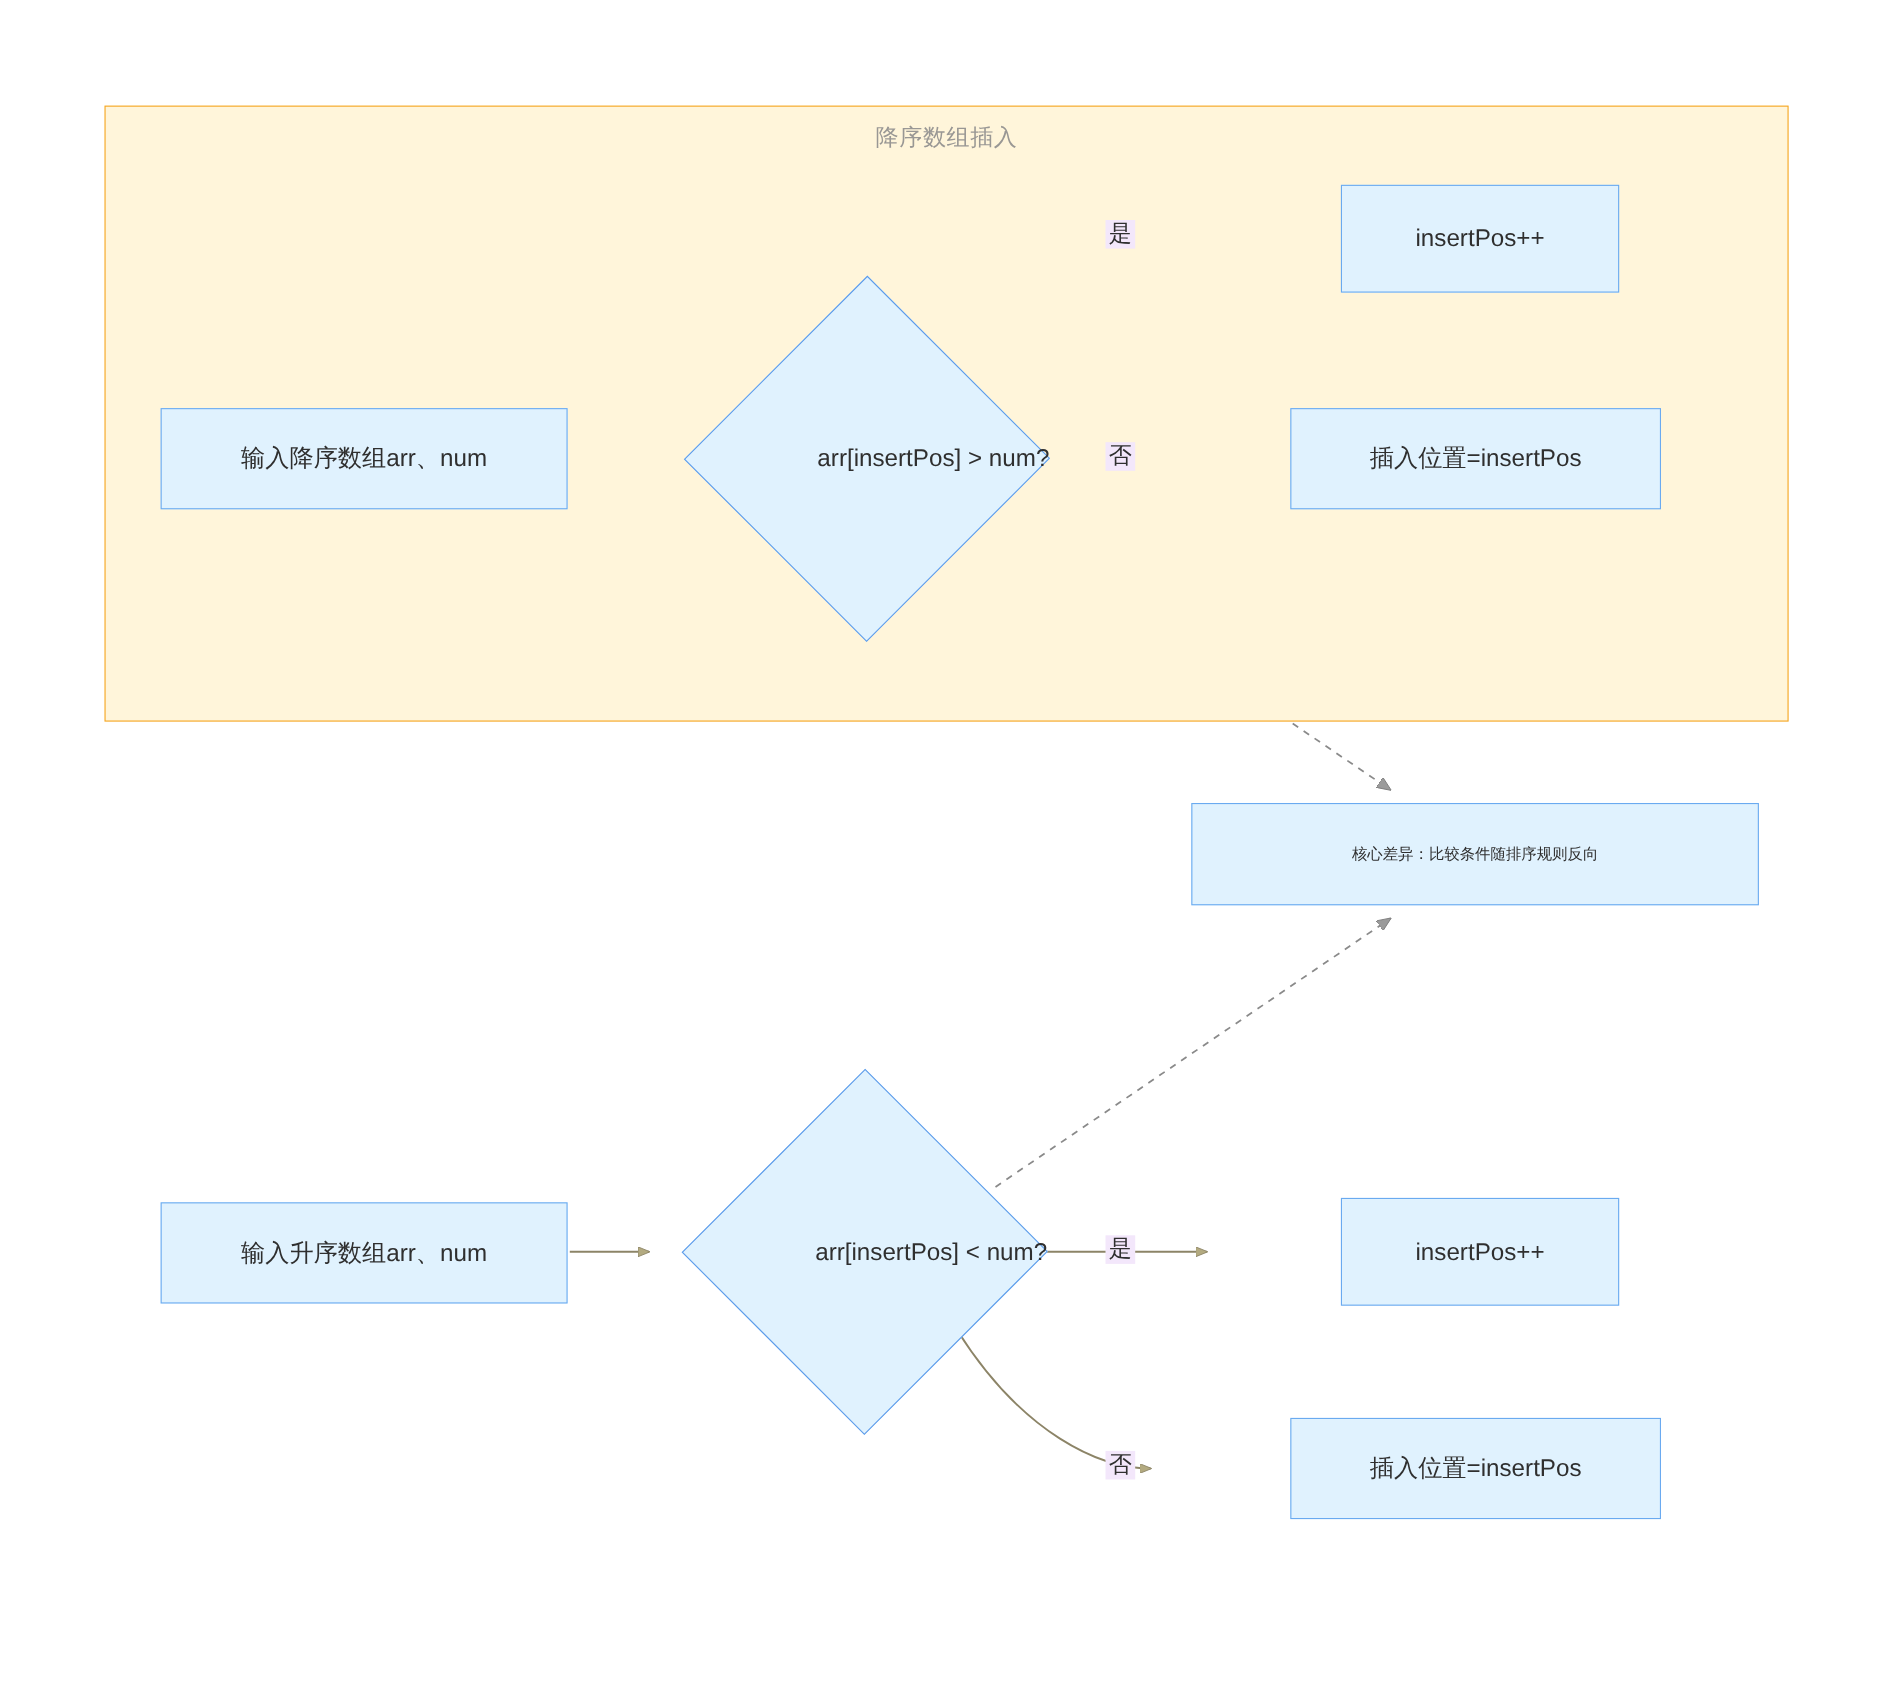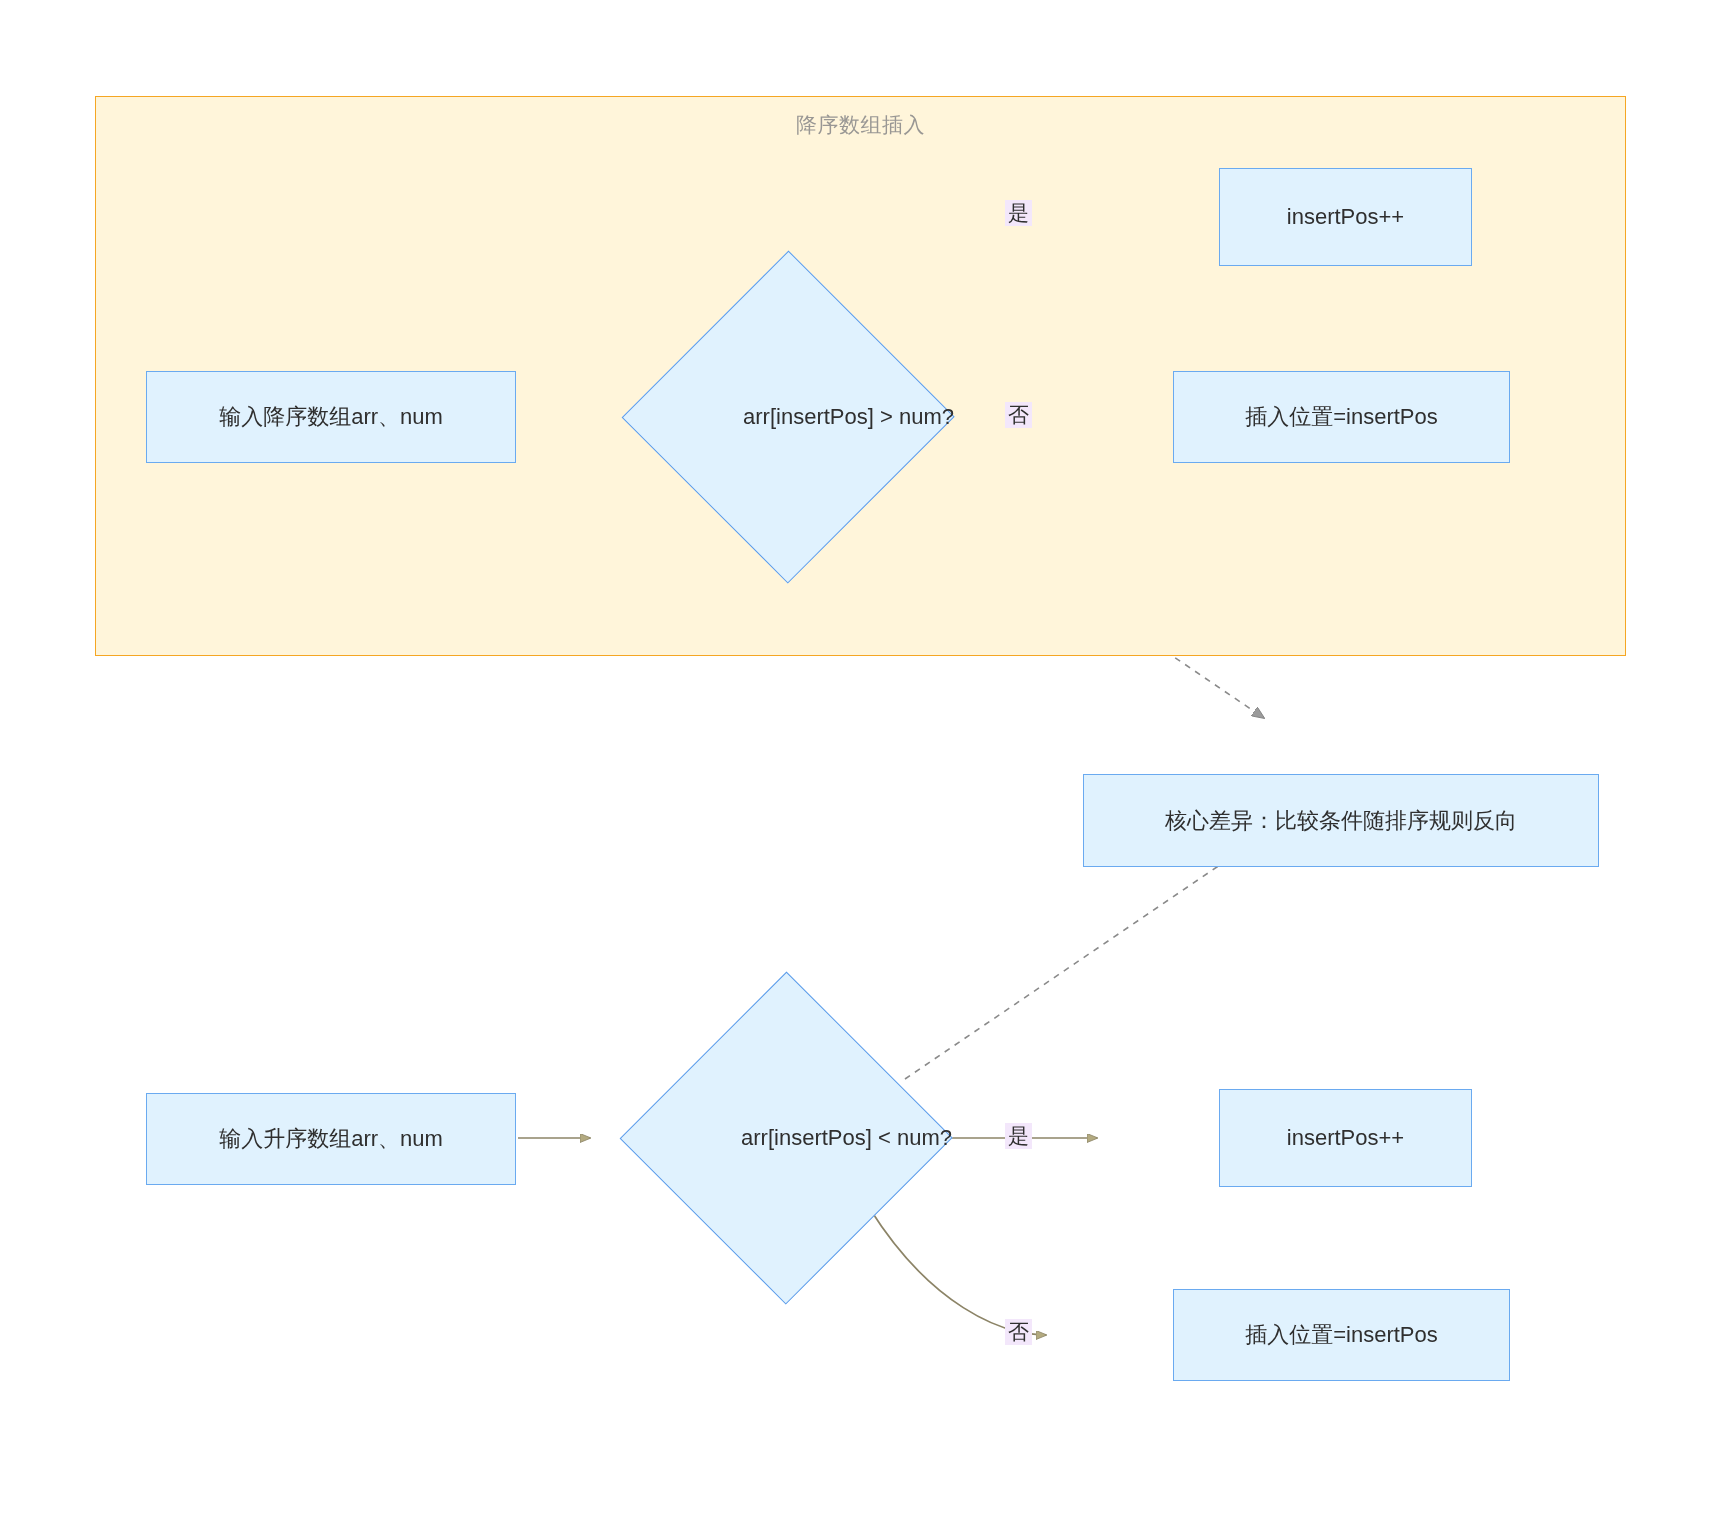--- a/index.html
+++ b/index.html
@@ -101,23 +101,22 @@
   
   .note-box {
     position: absolute;
     background: #e0f2fe;
     border: 1.6px solid #6aaaf0;
     box-sizing: border-box;
     display: flex;
     align-items: center;
     justify-content: center;
     color: #2f2f2f;
-    font-size: 22px;
+    font-size: 14px;
     text-align: center;
-    margin-top: 44px;
   }
 </style>
 </head>
 <body>
 
 <div id="canvas">
 
   <svg id="wires" viewBox="0 0 1723 1534" xmlns="http://www.w3.org/2000/svg">
     <defs>
       <marker id="arw" markerWidth="11" markerHeight="9" refX="10" refY="4.5" orient="auto" markerUnits="userSpaceOnUse">

